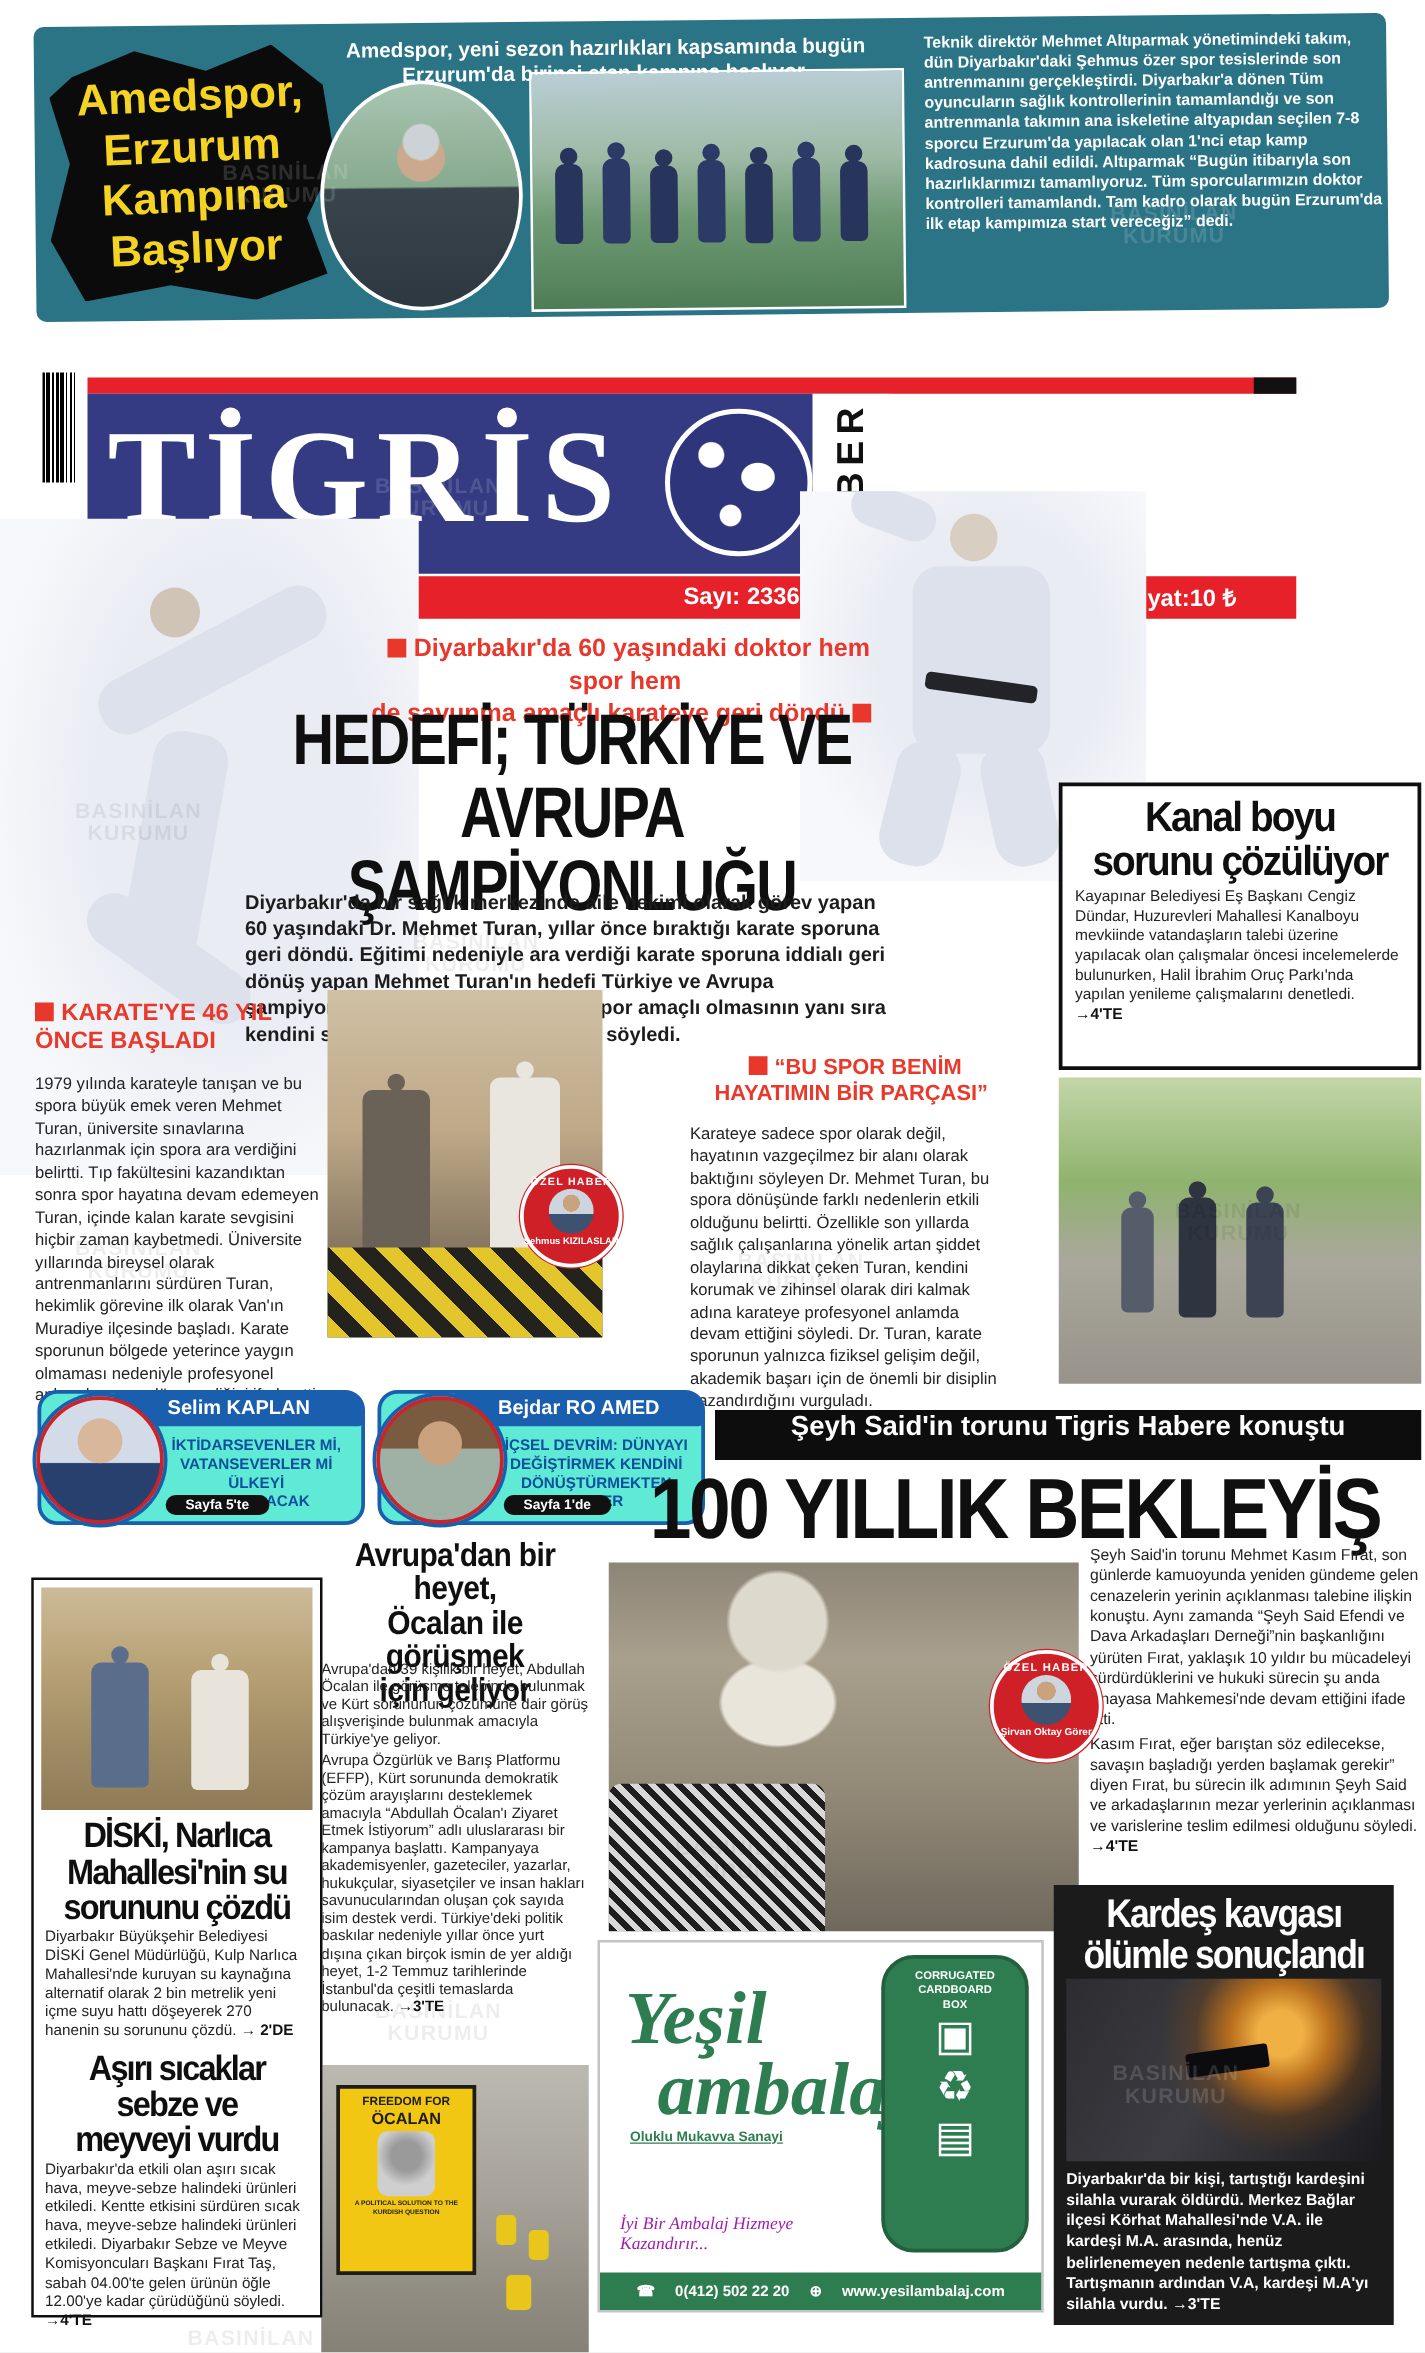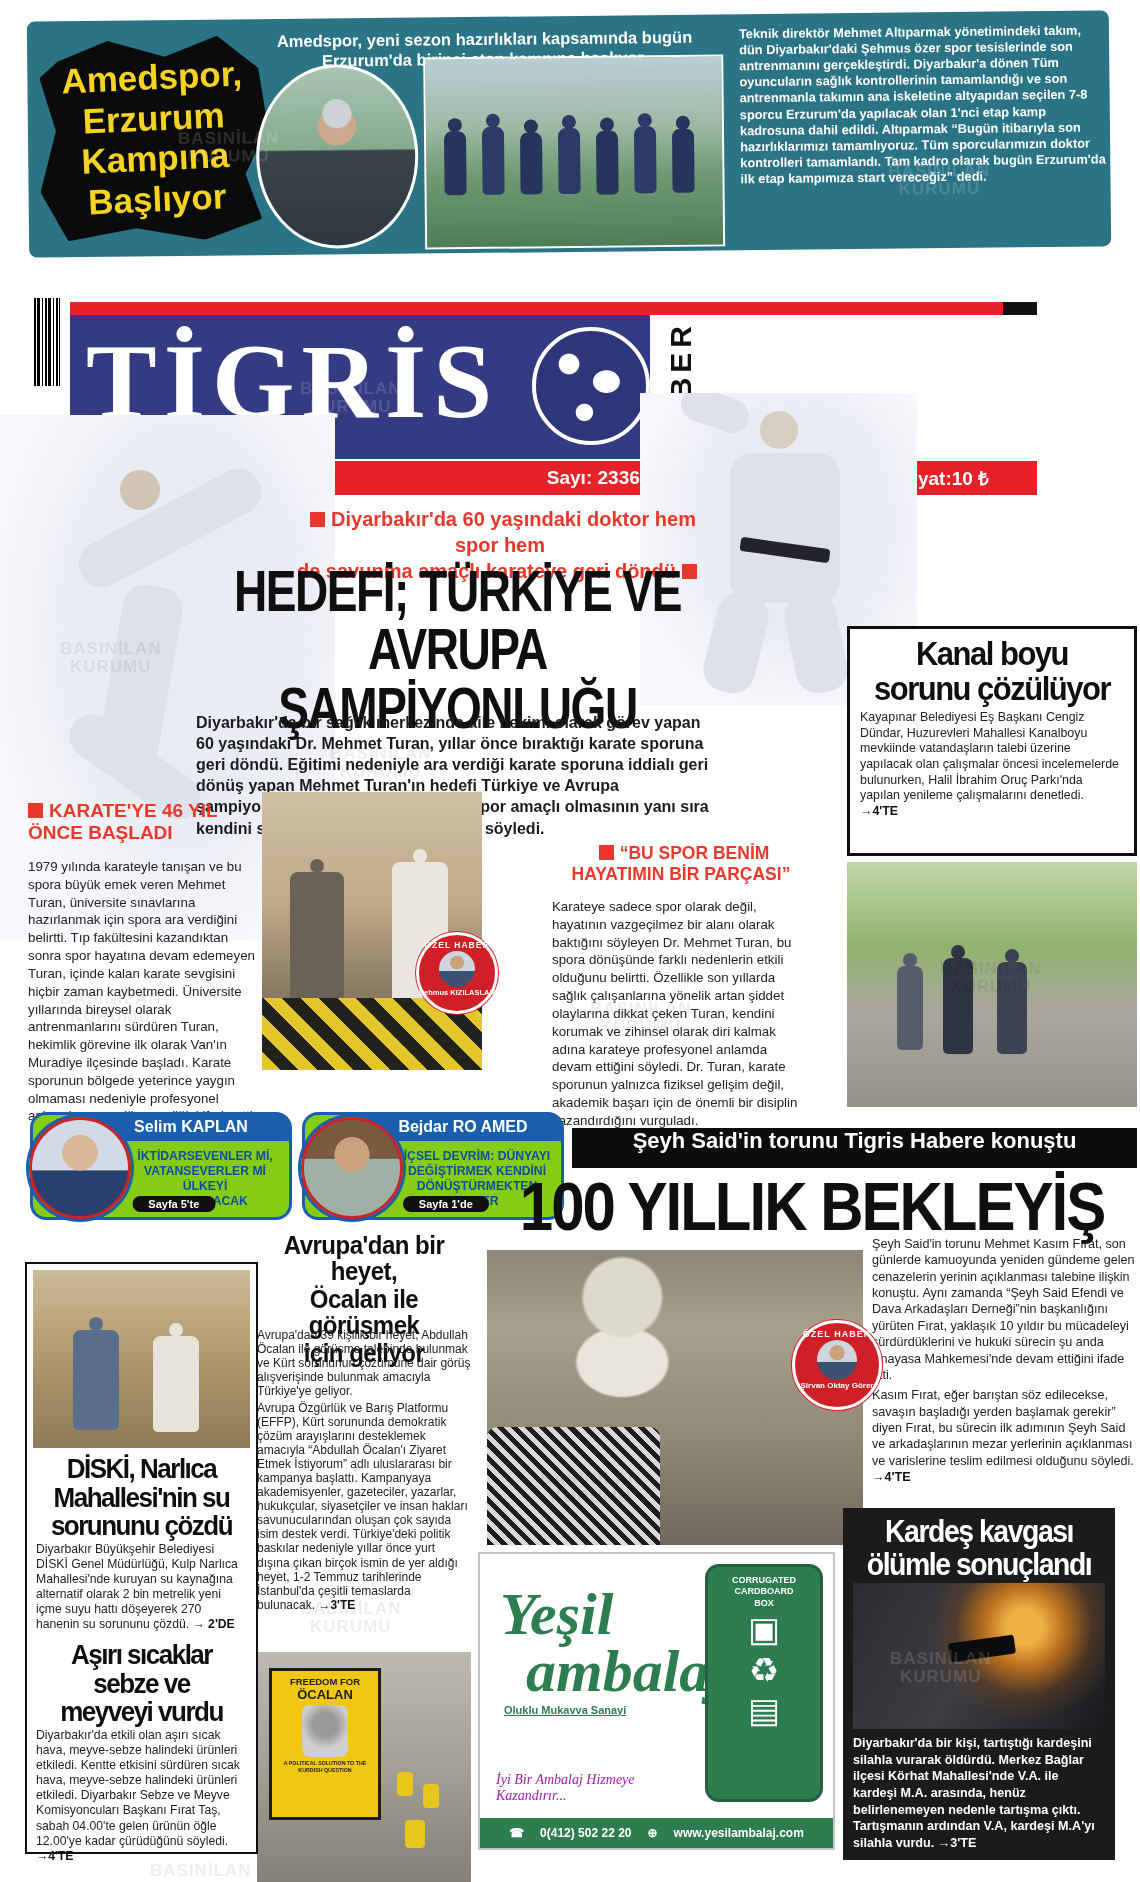--- a/index.html
+++ b/index.html
@@ -65,21 +65,21 @@
      background:repeating-linear-gradient(45deg,#1e1e1e 0 5px,#d8d8d8 5px 10px);}
   .ph-gun{background:
      radial-gradient(circle at 68% 30%, #f0b044 0 9%, #b96f1e 20%, rgba(120,70,20,0.4) 34%, transparent 48%),
      linear-gradient(120deg,#2c2c31 0%,#3c3c42 48%,#1b1b1f 100%);}
   .gunbar{position:absolute;left:38%;top:38%;width:26%;height:13%;background:#0c0c0e;border-radius:3px;transform:rotate(-8deg);}
   .ph-street{background:linear-gradient(180deg,#bcb9b1 0%,#a5a198 42%,#908c82 70%,#7d796f 100%);}
   .vest{position:absolute;width:16px;height:24px;background:#e8c61c;border-radius:4px;}
   
   .ruled{border:3px solid #0f0f0f;background:#fff;}
   
-  .colcard{border:3px solid #1a5fae;border-radius:16px;background:#84cc16;}
+  .colcard{border:3px solid #1a5fae;border-radius:16px;background:#5eead4;}
   .col-photo{position:absolute;left:-4px;top:2px;width:96px;height:96px;border-radius:50%;
              border:3px solid #cc2229;box-shadow:0 0 0 3px #1a5fae;z-index:2;}
   .col-name{position:absolute;left:58px;right:-2px;top:-2px;height:28px;background:#1a5fae;
             border-radius:4px 14px 4px 14px;color:#fff;font-weight:bold;font-size:16px;
             display:flex;align-items:center;justify-content:center;}
   .col-title{position:absolute;left:92px;right:4px;top:34px;color:#0f4f9e;font-weight:bold;
              font-size:12.2px;line-height:1.22;text-align:center;}
   .col-pill{position:absolute;bottom:5px;left:55%;transform:translateX(-50%);background:#111;
             color:#fff;font-weight:bold;font-size:11px;padding:2px 16px;border-radius:10px;white-space:nowrap;}
   
@@ -90,21 +90,21 @@
       radial-gradient(circle at 50% 32%, #caa27e 0 22%, transparent 23%),
       linear-gradient(180deg,#cdd6de 0 55%, #3c5270 56%);}
   .badge .b-name{font-weight:bold;}
   
   .blackbar{background:#0d0d0d;color:#fff;font-weight:bold;display:flex;align-items:flex-start;justify-content:center;}
   .blackbox{background:#1b1b1b;color:#fff;}
   
   .adbox{border:2px solid #c4c4c4;background:#fff;}
   .ad-brand{font-family:"Liberation Serif",serif;font-style:italic;font-weight:bold;color:#2e7d50;line-height:0.95;}
   .ad-panel{position:absolute;right:10px;top:10px;width:118px;height:238px;background:#2e7d50;
-            border:3px solid #245f3e;border-radius:14px;color:#fff;text-align:center;padding-top:8px;box-sizing:border-box;}
+            border:3px solid #245f3e;border-radius:26px;color:#fff;text-align:center;padding-top:8px;box-sizing:border-box;}
   .ad-bar{position:absolute;left:0;right:0;bottom:0;height:30px;background:#2e7d50;color:#fff;
           font-weight:bold;font-size:12px;display:flex;align-items:center;justify-content:center;gap:16px;}
   .script{font-family:"Liberation Serif",serif;font-style:italic;color:#a21caf;}
   
   .poster{position:absolute;left:12px;top:16px;width:112px;height:152px;background:#f2c713;
           border:3px solid #1d1d1d;text-align:center;box-sizing:border-box;padding-top:5px;}
   .poster .p-face{margin:3px auto;width:46px;height:52px;border-radius:8px;
           background:radial-gradient(circle at 50% 38%, #9a9a9a 0 30%, #cfcfcf 60%);}
 </style>
 </head>

